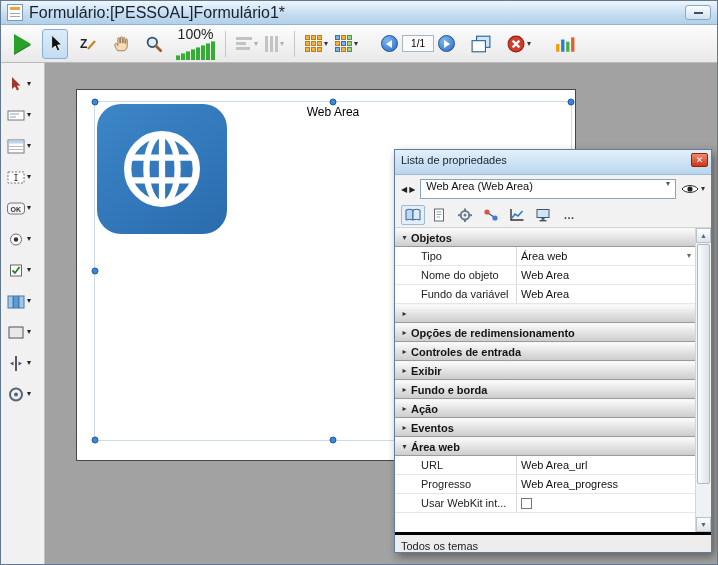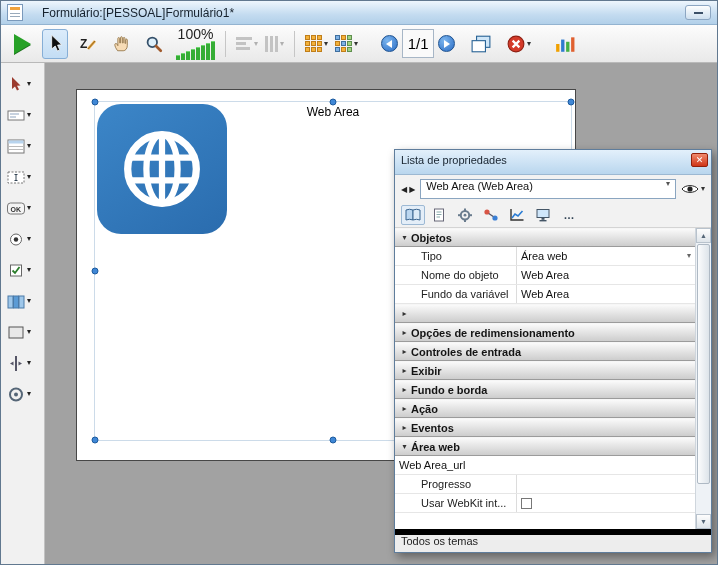--- a/index.html
+++ b/index.html
@@ -4,21 +4,21 @@
 <style>
   html,body{margin:0;padding:0;}
   body{font-family:"Liberation Sans",sans-serif;font-size:12px;background:#8d8d8d;}
   .window{position:relative;width:718px;height:565px;background:#9aa7b5;border:1px solid #61788f;overflow:hidden;box-sizing:border-box;}
 
   
   .titlebar{height:24px;background:linear-gradient(#eef6fd,#c3dbf0 60%,#b2d0e9);display:flex;align-items:center;gap:6px;padding:0 6px;border-bottom:1px solid #93b3d0;box-sizing:border-box;}
   .doc-icon{width:14px;height:15px;background:#fff;border:1px solid #7a99bb;position:relative;flex:0 0 auto;}
   .doc-icon:before{content:"";position:absolute;left:2px;top:2px;right:2px;height:3px;background:#f0a23c;}
   .doc-icon:after{content:"";position:absolute;left:2px;top:8px;right:2px;height:1px;background:#9ab;box-shadow:0 3px 0 #9ab;}
-  .title-text{color:#16222e;font-size:12px;white-space:nowrap;margin-left:13px;}
+  .title-text{color:#16222e;font-size:16px;white-space:nowrap;}
   .min-btn{margin-left:auto;width:24px;height:13px;border:1px solid #8ca6c2;border-radius:3px;background:linear-gradient(#fdfefe,#cfe0ef);display:flex;align-items:center;justify-content:center;cursor:default;}
   .min-btn .dash{width:9px;height:2px;background:#3b5068;}
 
   
   .toolbar{height:38px;background:linear-gradient(#fcfcfc,#e9e9e9);border-bottom:1px solid #b9b9b9;display:flex;align-items:center;padding:0 8px;gap:7px;box-sizing:border-box;}
   .tbtn{height:30px;min-width:26px;display:flex;align-items:center;justify-content:center;border:1px solid transparent;box-sizing:border-box;}
   .tbtn.pressed{background:linear-gradient(#dcecfb,#c3ddf4);border:1px solid #86aed6;border-radius:3px;}
   .play{width:0;height:0;border-left:17px solid #27a127;border-top:10px solid transparent;border-bottom:10px solid transparent;filter:drop-shadow(0 1px 0 #1c6f1c);}
   .zoomw{display:flex;flex-direction:column;align-items:center;justify-content:flex-end;height:32px;margin-left:2px;}
   .zoomw .zl{font-size:14px;color:#222;line-height:9px;}
@@ -37,21 +37,21 @@
   .distic{display:flex;gap:2px;align-items:flex-end;height:16px;}
   .distic span{width:3px;background:#c3c3c3;height:16px;}
   .gridic{display:grid;grid-template-columns:repeat(3,5px);grid-auto-rows:5px;gap:1px;}
   .gridic span{background:#f4b23a;border:1px solid #c07e1a;box-sizing:border-box;}
   .gridic.multi span:nth-child(odd){background:#7fb2e5;border-color:#3f6f9f;}
   .gridic.multi span:nth-child(3n){background:#9fd27f;border-color:#5f8f4f;}
   .pagenav{display:flex;align-items:center;gap:4px;margin-left:16px;}
   .navcirc{width:17px;height:17px;border-radius:50%;background:radial-gradient(circle at 35% 30%,#7cb6ef,#2a6cc4);border:1px solid #1d518f;display:flex;align-items:center;justify-content:center;box-sizing:border-box;}
   .tri-l{width:0;height:0;border-right:6px solid #fff;border-top:4px solid transparent;border-bottom:4px solid transparent;margin-right:1px;}
   .tri-r{width:0;height:0;border-left:6px solid #fff;border-top:4px solid transparent;border-bottom:4px solid transparent;margin-left:1px;}
-  .pageind{min-width:32px;height:29px;background:#fafafa;border:1px solid #a7b6c6;display:flex;align-items:center;justify-content:center;font-size:15px;box-sizing:border-box;}
+  .pageind{min-width:32px;height:17px;background:#fafafa;border:1px solid #a7b6c6;display:flex;align-items:center;justify-content:center;font-size:10px;box-sizing:border-box;}
 
   
   .workspace{display:flex;height:501px;}
   .sidebar{width:44px;background:#f1f1f1;border-right:1px solid #c2c2c2;padding-top:10px;display:flex;flex-direction:column;gap:9px;box-sizing:border-box;}
   .stool{display:flex;align-items:center;gap:1px;padding-left:5px;height:22px;}
   .stool .caret{color:#222;}
   .canvas{flex:1;position:relative;background:#a2a2a2;overflow:hidden;}
   .form-page{position:absolute;left:31px;top:26px;width:500px;height:372px;background:#fff;border:1px solid #474747;box-sizing:border-box;}
   .web-area{position:absolute;left:17px;top:11px;width:478px;height:340px;background:#fff;border:1px solid #ccdbe9;box-sizing:border-box;}
   .wa-label{position:absolute;top:3px;left:0;width:100%;text-align:center;font-size:12px;color:#000;}
@@ -79,21 +79,21 @@
   .prow.section .tw{width:13px;text-align:center;font-size:8px;color:#333;margin-left:3px;font-weight:normal;}
   .prow.prop{border-bottom:1px solid #e6e6e6;}
   .prow.prop .pl{width:122px;padding-left:26px;color:#222;align-self:stretch;display:flex;align-items:center;border-right:1px solid #dcdcdc;box-sizing:border-box;white-space:nowrap;overflow:hidden;}
   .prow.prop .pv{flex:1;padding:0 4px;display:flex;align-items:center;color:#111;white-space:nowrap;overflow:hidden;}
   .pv .caret{margin-left:auto;color:#666;}
   .checkbox{width:11px;height:11px;border:1px solid #777;background:#fff;box-sizing:border-box;}
   .vscroll{position:absolute;right:0;top:0;bottom:0;width:16px;background:#eef2f6;border-left:1px solid #cfd6dd;box-sizing:border-box;}
   .sbtn{position:absolute;left:0;width:15px;height:15px;background:linear-gradient(#fdfdfd,#dfe5ea);border:1px solid #b8c2cc;font-size:7px;color:#567;display:flex;align-items:center;justify-content:center;box-sizing:border-box;}
   .sbtn.up{top:0;}.sbtn.down{bottom:0;}
   .sthumb{position:absolute;left:1px;top:16px;width:13px;height:240px;background:linear-gradient(90deg,#fbfcfd,#dde4ea);border:1px solid #aeb9c4;border-radius:2px;box-sizing:border-box;}
-  .pw-footer{height:17px;flex:0 0 17px;background:#ededed;border-top:6px solid #000000;display:flex;align-items:flex-start;padding:0 6px;font-size:11px;color:#222;}
+  .pw-footer{height:17px;flex:0 0 17px;background:#ededed;border-top:3px solid #000000;display:flex;align-items:flex-end;padding:0 6px;font-size:11px;color:#222;}
 </style>
 </head>
 <body>
 
 <div class="window">
 
   <div class="titlebar">
     <span class="doc-icon"></span>
     <span class="title-text">Formulário:[PESSOAL]Formulário1*</span>
     <span class="min-btn">
@@ -456,26 +456,30 @@
         <div class="prow section">
           <span class="tw">▸</span>
           <span>Eventos</span>
         </div>
 
         <div class="prow section">
           <span class="tw">▾</span>
           <span>Área web</span>
         </div>
         <div class="prow prop">
+          <span class="pl">URL</span>
           <span class="pv">
               <span>Web Area_url</span>
             </span>
         </div>
         <div class="prow prop">
           <span class="pl">Progresso</span>
+          <span class="pv">
+              <span>Web Area_progress</span>
+            </span>
         </div>
         <div class="prow prop">
           <span class="pl">Usar WebKit int...</span>
           <span class="pv">
               <span class="checkbox"></span>
             </span>
         </div>
 
       </div>
       <div class="vscroll">

